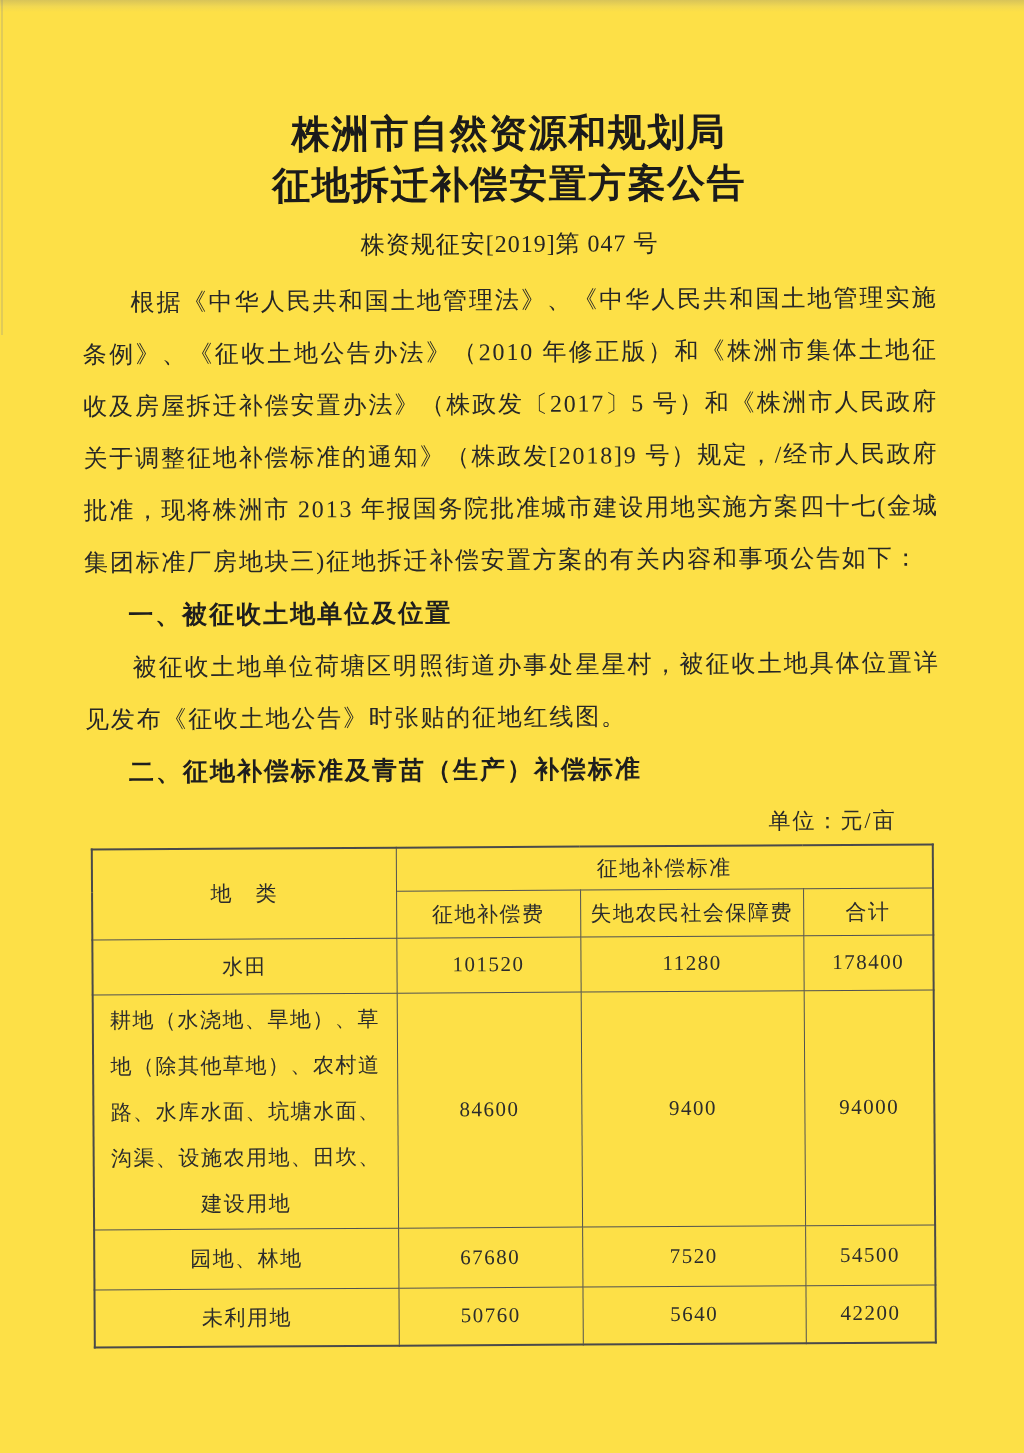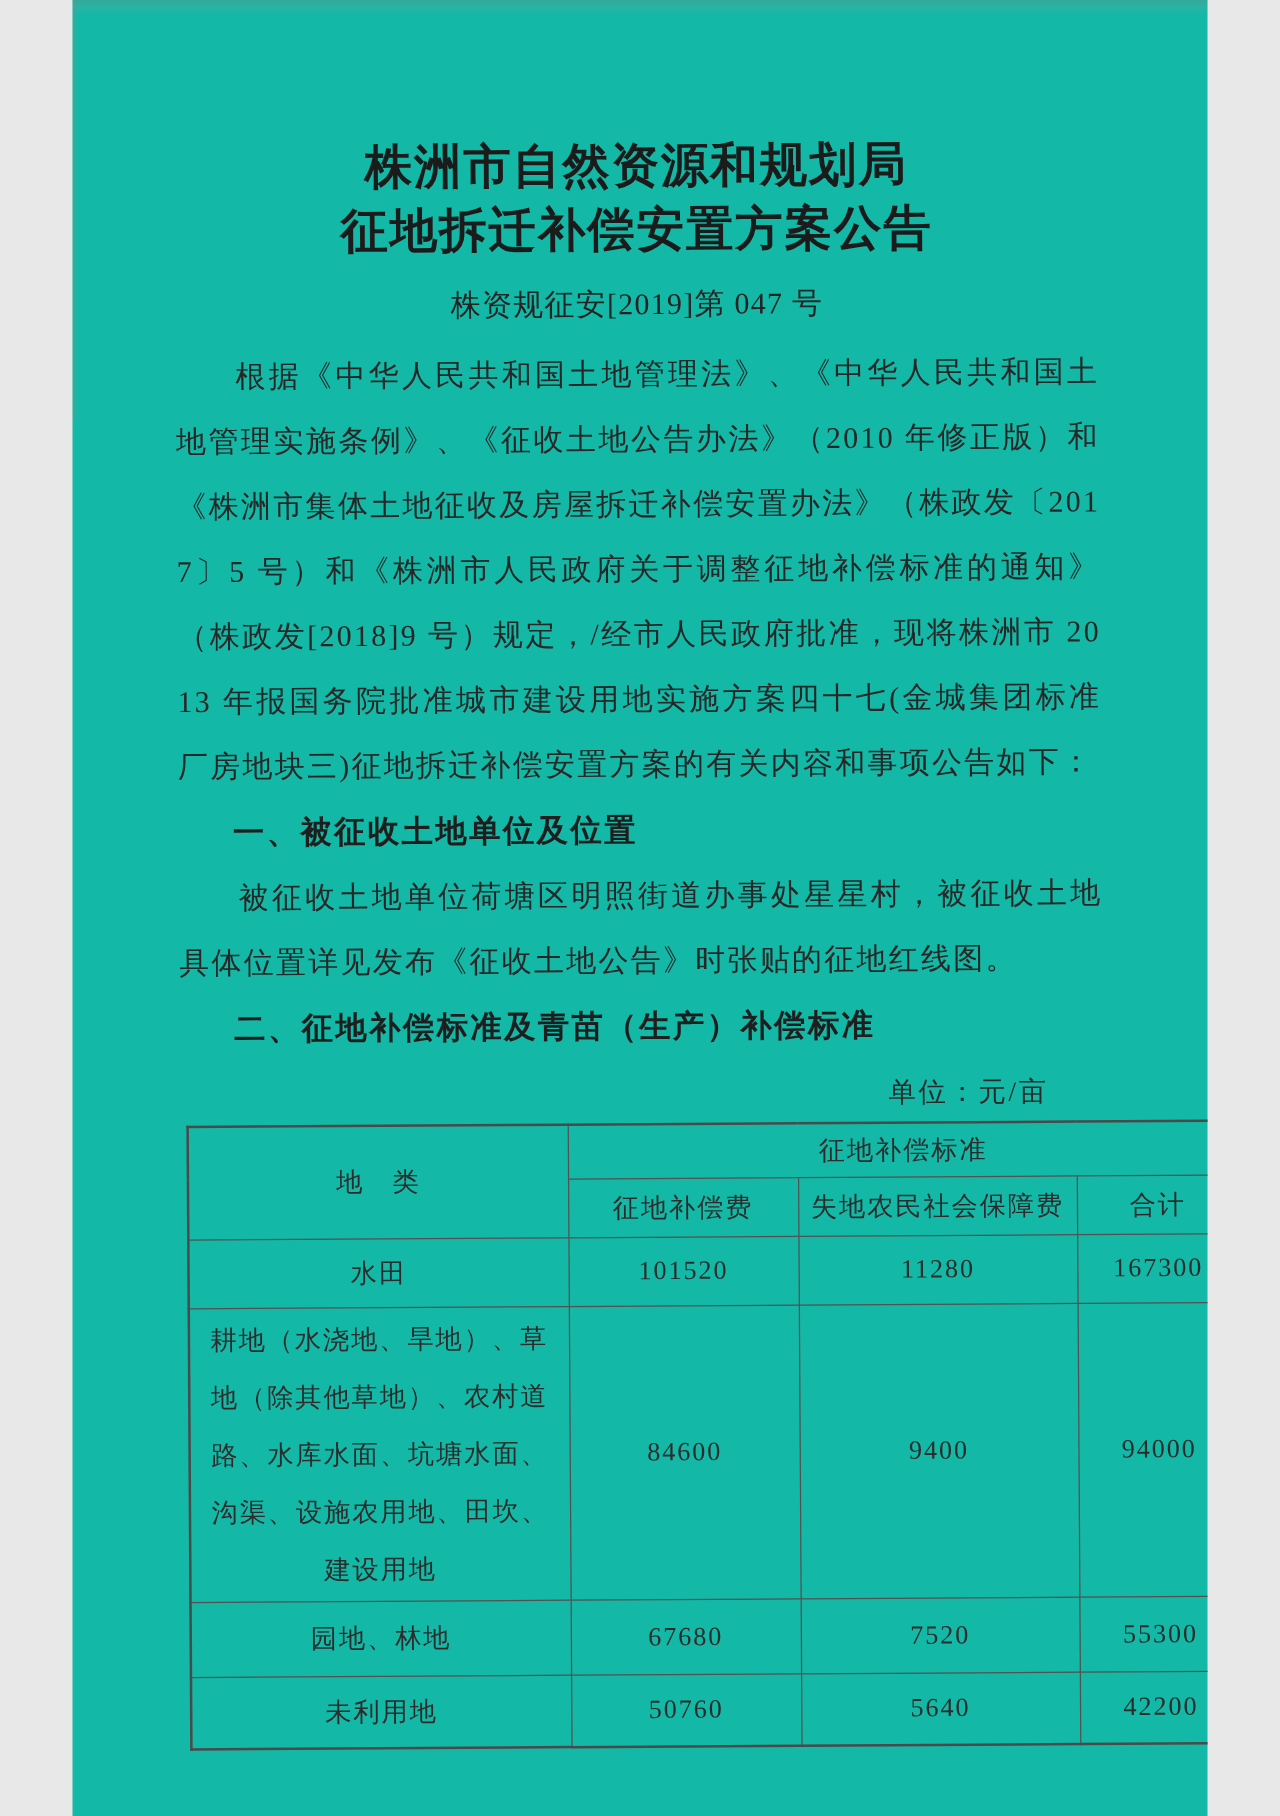--- a/index.html
+++ b/index.html
@@ -1,25 +1,24 @@
 <!DOCTYPE html>
 <html lang="zh"><head>
 <meta charset="utf-8">
 <style>
   html, body { margin: 0; padding: 0; background: #e8e8e8; }
   .page {
     position: relative;
-    width: 872px;
+    width: 1024px;
     height: 1453px;
     margin: 0 auto;
-    background: #14b8a6;
+    background: #fde047;
     overflow: hidden;
     font-family: "Liberation Serif", serif;
     color: #2b2b2b;
-    padding-left: 36px;
   }
   
   .scan-top {
     position: absolute; top: 0; left: 0; width: 100%; height: 12px;
     background: linear-gradient(180deg, rgba(130,130,130,0.30) 0%, rgba(160,160,160,0.12) 55%, rgba(255,255,255,0) 100%);
     pointer-events: none;
   }
   .scan-left {
     position: absolute; top: 0; left: 1px; width: 2px; height: 335px;
     background: rgba(140,140,140,0.25);
@@ -147,35 +146,35 @@
           <tr class="hdr2">
             <td>征地补偿费</td>
             <td>失地农民社会保障费</td>
             <td>合计</td>
           </tr>
 
           <tr class="r-paddy">
             <td>水田</td>
             <td class="num">101520</td>
             <td class="num">11280</td>
-            <td class="num">167300</td>
+            <td class="num">178400</td>
           </tr>
 
           <tr class="r-farm">
             <td class="land-long">耕地（水浇地、旱地）、草地（除其他草地）、农村道路、水库水面、坑塘水面、沟渠、设施农用地、田坎、建设用地</td>
             <td class="num">84600</td>
             <td class="num">9400</td>
             <td class="num">94000</td>
           </tr>
 
           <tr class="r-garden">
             <td>园地、林地</td>
             <td class="num">67680</td>
             <td class="num">7520</td>
-            <td class="num">55300</td>
+            <td class="num">54500</td>
           </tr>
 
           <tr class="r-unused">
             <td>未利用地</td>
             <td class="num">50760</td>
             <td class="num">5640</td>
             <td class="num">42200</td>
           </tr>
         </tbody>
       </table>

